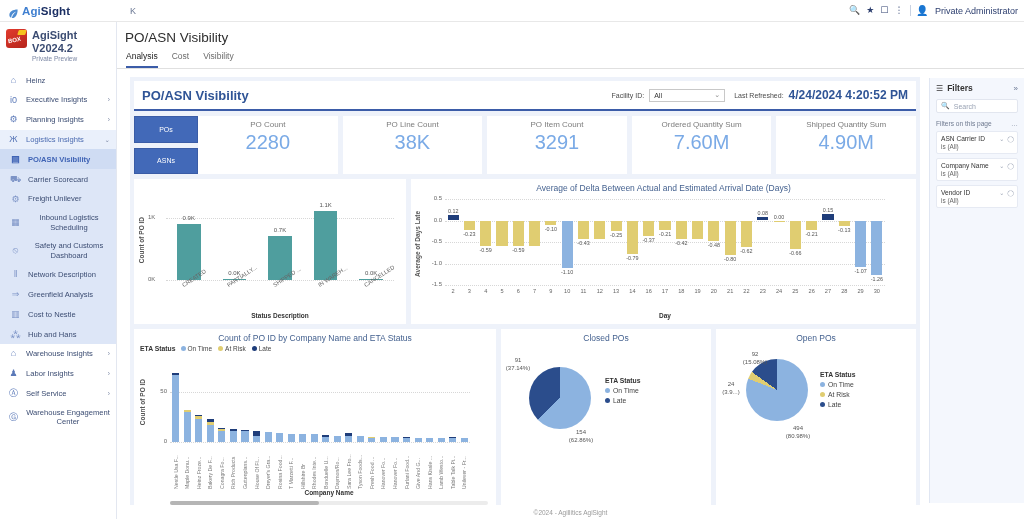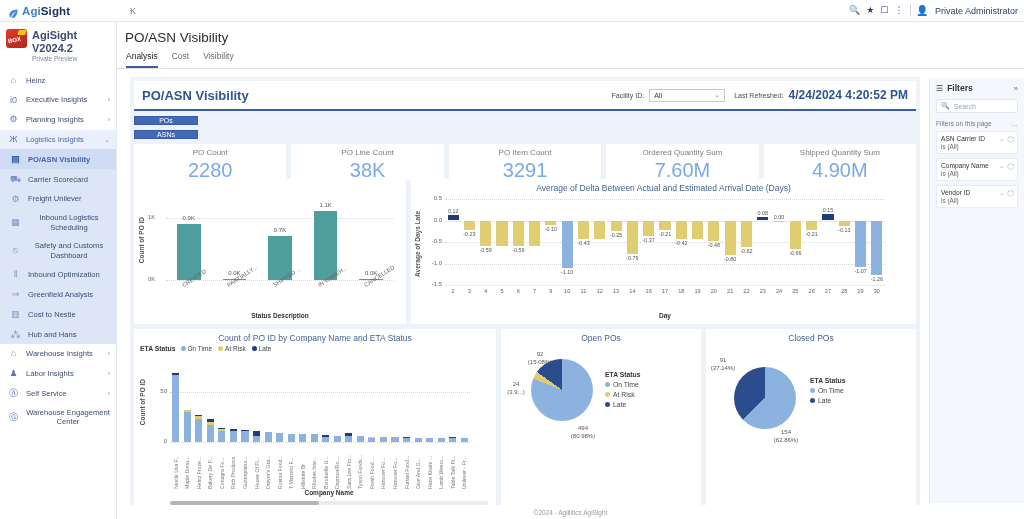--- a/index.html
+++ b/index.html
@@ -90,21 +90,21 @@
   .f-sel {
     width: 76px; height: 13px; border: 1px solid #c8c8c8; background: #fff;
     font-size: 7px; color: #333; display: flex; align-items: center;
     padding: 0 4px; position: relative; cursor: pointer;
   }
   .f-sel .cv { position: absolute; right: 4px; font-size: 7px; color: #888; }
   .f-refresh-lab { font-size: 7px; color: #4a4a4a; margin-left: 4px; }
   .f-refresh-val { font-size: 12px; color: #2f5496; font-weight: 700; }
 
   
-  .kpi-row { display: flex; gap: 5px; margin-top: 5px; height: 58px; flex-direction: column; }
+  .kpi-row { display: flex; margin-top: 5px; height: 58px; }
   .side-btns { width: 64px; display: flex; flex-direction: column; gap: 5px; }
   .sbtn {
     flex: 1; background: #4269b8; color: #fff; font-size: 7px;
     display: flex; align-items: center; justify-content: center; cursor: pointer;
     border: 1px solid #3a5ca6;
   }
   .kpi {
     flex: 1; background: #fff; display: flex; flex-direction: column;
     align-items: center; justify-content: flex-start; padding-top: 4px;
   }
@@ -268,21 +268,21 @@
       <div class="nav-item sub">
         <span class="ico">▦</span>
         <span class="lbl two">Inbound Logistics Scheduling</span>
       </div>
       <div class="nav-item sub">
         <span class="ico">⦸</span>
         <span class="lbl two">Safety and Customs Dashboard</span>
       </div>
       <div class="nav-item sub">
         <span class="ico">‖</span>
-        <span class="lbl">Inbound Optimization</span>
+        <span class="lbl">Network Description</span>
       </div>
       <div class="nav-item sub">
         <span class="ico">⇒</span>
         <span class="lbl">Greenfield Analysis</span>
       </div>
       <div class="nav-item sub">
         <span class="ico">▥</span>
         <span class="lbl">Cost to Nestle</span>
       </div>
       <div class="nav-item sub">
@@ -580,20 +580,48 @@
             <div class="ccat" style="left: 279.692px; top: 78px; height: 44px;">Table Talk Pi...</div>
             <div class="cbar-seg" style="left: 290.654px; width: 7.15385px; bottom: 0px; height: 4px; background: rgb(140, 179, 224);"></div>
             <div class="ccat" style="left: 291.231px; top: 78px; height: 44px;">Unilever - Fr...</div>
           </div>
         <div class="axis-x-label" style="left:36px;top:160px;width:318px;">Company Name</div>
         <div class="scrollbar-track">
           <div class="scrollbar-thumb"></div>
         </div>
       </div>
 
+      <div class="card" style="flex:1;">
+        <div class="card-title">Closed POs</div>
+        <div id="closedPie">
+            <div class="pie-wrap" style="left: 28px; top: 38px;">
+              <div class="pie" style="width: 62px; height: 62px; background: conic-gradient(rgb(140, 179, 224) 0%, rgb(140, 179, 224) 62.8571%, rgb(43, 77, 140) 62.8571%, rgb(43, 77, 140) 100%);"></div>
+            </div>
+            <div class="pie-lab" style="left: 58px; top: 100px; width: 44px;">
+              <div>154</div>
+              <div>(62.86%)</div>
+            </div>
+            <div class="pie-lab" style="left: 0px; top: 28px; width: 34px;">
+              <div>91</div>
+              <div>(37.14%)</div>
+            </div>
+            <div class="pie-legend" style="left: 104px; top: 48px;">
+              <div class="pl-title">ETA Status</div>
+              <div class="pl-item">
+                <span class="ldot" style="background:#8cb3e0"></span>
+                <span>On Time</span>
+              </div>
+              <div class="pl-item">
+                <span class="ldot" style="background:#2b4d8c"></span>
+                <span>Late</span>
+              </div>
+            </div>
+          </div>
+      </div>
+
       <div class="card" style="width:200px;">
         <div class="card-title">Open POs</div>
         <div id="openPie">
             <div class="pie-wrap" style="left: 30px; top: 30px;">
               <div class="pie" style="width: 62px; height: 62px; background: conic-gradient(rgb(140, 179, 224) 0%, rgb(140, 179, 224) 80.9836%, rgb(224, 205, 113) 80.9836%, rgb(224, 205, 113) 84.918%, rgb(43, 77, 140) 84.918%, rgb(43, 77, 140) 100%);"></div>
             </div>
             <div class="pie-lab" style="left: 60px; top: 96px; width: 44px;">
               <div>494</div>
               <div>(80.98%)</div>
             </div>
@@ -607,48 +635,20 @@
             </div>
             <div class="pie-legend" style="left: 104px; top: 42px;">
               <div class="pl-title">ETA Status</div>
               <div class="pl-item">
                 <span class="ldot" style="background:#8cb3e0"></span>
                 <span>On Time</span>
               </div>
               <div class="pl-item">
                 <span class="ldot" style="background:#e0cd71"></span>
                 <span>At Risk</span>
-              </div>
-              <div class="pl-item">
-                <span class="ldot" style="background:#2b4d8c"></span>
-                <span>Late</span>
-              </div>
-            </div>
-          </div>
-      </div>
-
-      <div class="card" style="flex:1;">
-        <div class="card-title">Closed POs</div>
-        <div id="closedPie">
-            <div class="pie-wrap" style="left: 28px; top: 38px;">
-              <div class="pie" style="width: 62px; height: 62px; background: conic-gradient(rgb(140, 179, 224) 0%, rgb(140, 179, 224) 62.8571%, rgb(43, 77, 140) 62.8571%, rgb(43, 77, 140) 100%);"></div>
-            </div>
-            <div class="pie-lab" style="left: 58px; top: 100px; width: 44px;">
-              <div>154</div>
-              <div>(62.86%)</div>
-            </div>
-            <div class="pie-lab" style="left: 0px; top: 28px; width: 34px;">
-              <div>91</div>
-              <div>(37.14%)</div>
-            </div>
-            <div class="pie-legend" style="left: 104px; top: 48px;">
-              <div class="pl-title">ETA Status</div>
-              <div class="pl-item">
-                <span class="ldot" style="background:#8cb3e0"></span>
-                <span>On Time</span>
               </div>
               <div class="pl-item">
                 <span class="ldot" style="background:#2b4d8c"></span>
                 <span>Late</span>
               </div>
             </div>
           </div>
       </div>
     </div>
   </div>

